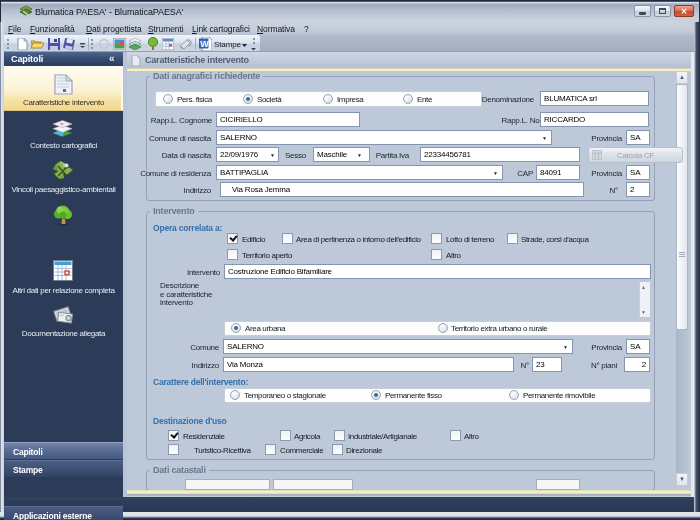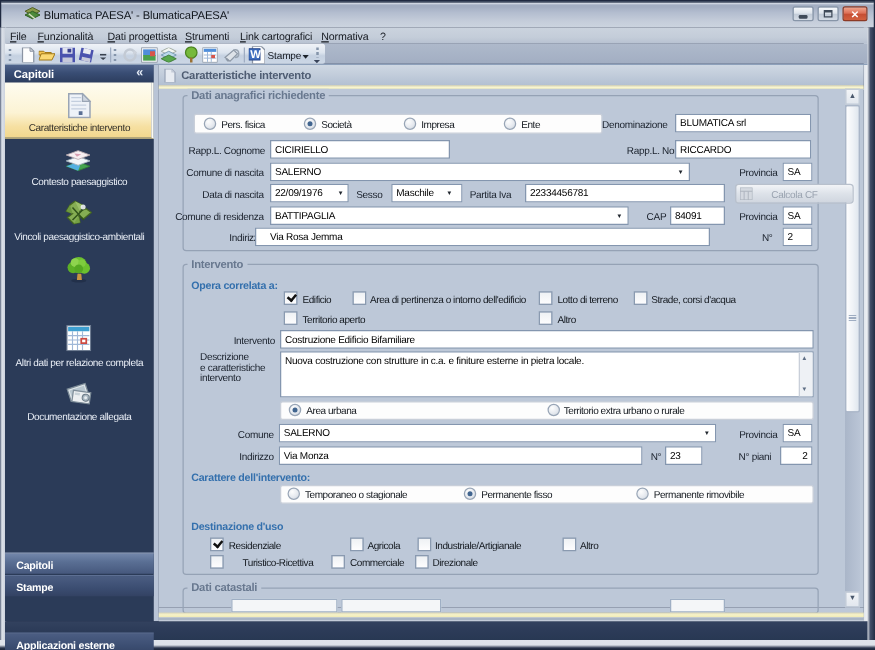--- a/index.html
+++ b/index.html
@@ -219,21 +219,21 @@
   </div>
   <div class="ticon" style="left:52px;top:119px;">
     <svg width="21" height="19">
         <path d="M10.5 10.5 L20 14 L10.5 17.5 L1 14 Z" fill="#45a34e" stroke="#2f7d38" stroke-width="0.7"></path>
         <path d="M10.5 10.5 L1 14 L10.5 17.5 L12 13.8 Z" fill="#52b0e0"></path>
         <path d="M10.5 6.2 L20 9.7 L10.5 13.2 L1 9.7 Z" fill="#f2f6f8" stroke="#a8b6c0" stroke-width="0.7"></path>
         <path d="M10.5 1.5 L20 5 L10.5 8.5 L1 5 Z" fill="#f7eff1" stroke="#b9aab0" stroke-width="0.7"></path>
         <path d="M7.5 3.8 L13 4.4 L9.5 6.4 Z" fill="#d8a0b2"></path>
       </svg>
   </div>
-  <div class="sbtext" style="left:4px;top:142px;">Contesto paesaggistico</div>
+  <div class="sbtext" style="left:4px;top:142px;">Contesto cartografici</div>
   <div class="ticon" style="left:52px;top:160px;">
     <svg width="22" height="21">
         <path d="M8 1 L14 4 L12 9 L17 7 L21 10 L15 15 L11 13 L12 18 L7 19 L2 14 L6 11 L1 9 L4 4 Z" fill="#85ad53" stroke="#44661f" stroke-width="1"></path>
         <path d="M8 1 L14 4 L12 9 Z" fill="#9cc06b"></path>
         <path d="M1 9 L6 11 L4 4 Z" fill="#6d9840"></path>
         <path d="M12 18 L7 19 L11 13 Z" fill="#76a046"></path>
         <path d="M6 6 L15 16 M16 6 L6 16" stroke="#31541a" stroke-width="1.2" fill="none"></path>
         <circle cx="14.5" cy="5.5" r="2" fill="#eef2f4" opacity="0.9"></circle>
       </svg>
   </div>
@@ -337,21 +337,21 @@
     </div>
   <div class="llbl" style="left:617px;top:151px;color:#9aa3b0;">Calcola CF</div>
   <div class="lbl" style="left:111px;top:169px;width:100px;">Comune di residenza</div>
   <div class="tb" style="left:216px;top:165px;width:287px;height:15px;">BATTIPAGLIA</div>
   <div class="ddarrow" style="left:493px;top:170px;">▼</div>
   <div class="lbl" style="left:433px;top:169px;width:100px;">CAP</div>
   <div class="tb" style="left:536px;top:165px;width:44px;height:15px;">84091</div>
   <div class="lbl" style="left:522px;top:169px;width:100px;">Provincia</div>
   <div class="tb" style="left:626px;top:165px;width:24px;height:15px;">SA</div>
   <div class="lbl" style="left:111px;top:186px;width:100px;">Indirizzo</div>
-  <div class="tb" style="left:204px;top:182px;width:364px;height:15px;padding-left:11px;">Via Rosa Jemma</div>
+  <div class="tb" style="left:220px;top:182px;width:364px;height:15px;padding-left:11px;">Via Rosa Jemma</div>
   <div class="lbl" style="left:518px;top:186px;width:100px;">N°</div>
   <div class="tb" style="left:626px;top:182px;width:24px;height:15px;">2</div>
 
   <div class="grp" style="left:146px;top:211px;width:509px;height:249px;"></div>
   <div class="grplbl" style="left:150px;top:206px;">Intervento</div>
   <div class="bluelbl" style="left:153px;top:223px;">Opera correlata a:</div>
   <div class="cb chk" style="left:227px;top:233px;"></div>
     <div class="rlbl" style="left:242px;top:235px;">Edificio</div>
   <div class="cb" style="left:282px;top:233px;"></div>
     <div class="rlbl" style="left:296px;top:235px;">Area di pertinenza o intorno dell'edificio</div>
@@ -359,21 +359,20 @@
     <div class="rlbl" style="left:446px;top:235px;">Lotto di terreno</div>
   <div class="cb" style="left:507px;top:233px;"></div>
     <div class="rlbl" style="left:521px;top:235px;">Strade, corsi d'acqua</div>
   <div class="cb" style="left:227px;top:249px;"></div>
     <div class="rlbl" style="left:242px;top:251px;">Territorio aperto</div>
   <div class="cb" style="left:431px;top:249px;"></div>
     <div class="rlbl" style="left:446px;top:251px;">Altro</div>
   <div class="lbl" style="left:120px;top:268px;width:100px;">Intervento</div>
   <div class="tb" style="left:224px;top:264px;width:427px;height:15px;">Costruzione Edificio Bifamiliare</div>
   <div class="llbl" style="left:160px;top:282px;line-height:8.5px;">Descrizione<br>e caratteristiche<br>intervento</div>
-  <div class="tb" style="left:224px;top:281px;width:427px;height:37px;">Nuova costruzione con strutture in c.a. e finiture esterne in pietra locale.</div>
   <div class="abs" style="left:639px;top:282px;width:11px;height:35px;background:#eef1f5;border-left:1px solid #c9cfd9;"></div>
   <div class="abs" style="left:641px;top:284px;font-size:5px;color:#5f6f85;">▲</div>
   <div class="abs" style="left:641px;top:309px;font-size:5px;color:#5f6f85;">▼</div>
   <div class="whitebar" style="left:224px;top:321px;width:427px;height:15px;"></div>
   <div class="radio sel" style="left:231px;top:323px;"></div>
     <div class="rlbl" style="left:245px;top:324px;">Area urbana</div>
   <div class="radio" style="left:438px;top:323px;"></div>
     <div class="rlbl" style="left:451px;top:324px;">Territorio extra urbano o rurale</div>
   <div class="lbl" style="left:119px;top:343px;width:100px;">Comune</div>
   <div class="tb" style="left:223px;top:339px;width:350px;height:15px;">SALERNO</div>

